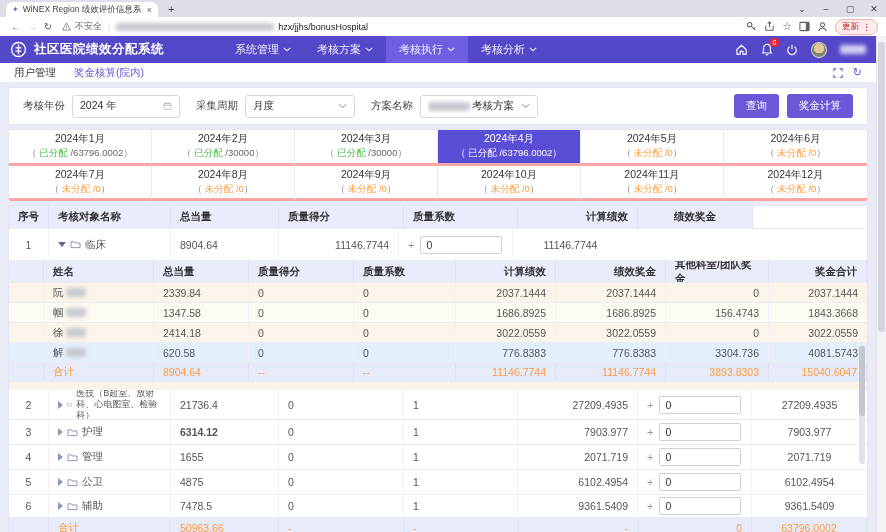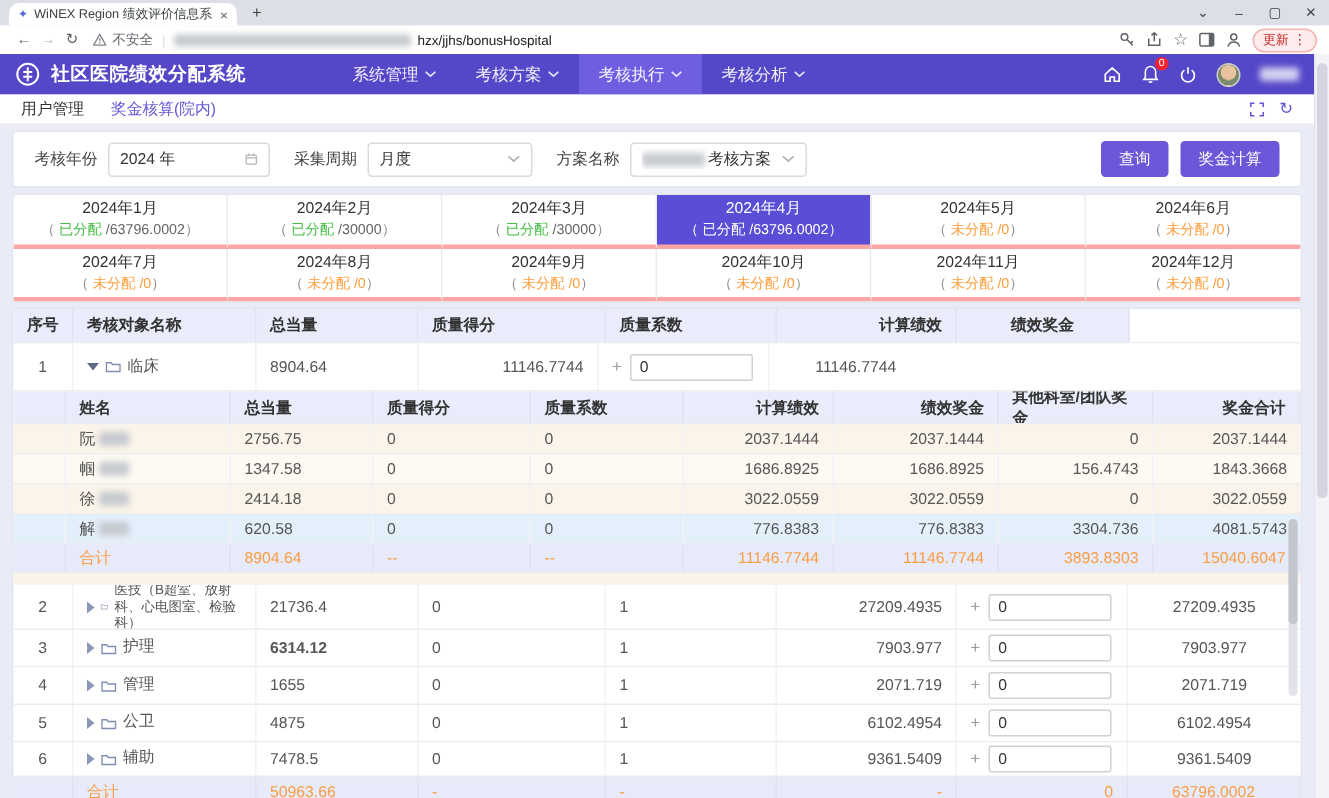--- a/index.html
+++ b/index.html
@@ -355,21 +355,21 @@
               <div class="tcell al-r" style="width: 110px;">绩效奖金</div>
               <div class="tcell al-r" style="width: 103px;">其他科室/团队奖金</div>
               <div class="tcell al-r" style="width: 98px;">奖金合计</div>
             </div>
             <div class="trow srow-cream" style="height: 20px;">
               <div class="tcell " style="width: 35px;"></div>
               <div class="tcell " style="width: 110px;">
                 <span>阮</span>
                 <span class="blur" style="width: 20px; height: 9px; margin-left: 2px;"></span>
               </div>
-              <div class="tcell " style="width: 95px;">2756.75</div>
+              <div class="tcell " style="width: 95px;">2339.84</div>
               <div class="tcell " style="width: 105px;">0</div>
               <div class="tcell " style="width: 102px;">0</div>
               <div class="tcell al-r" style="width: 100px;">2037.1444</div>
               <div class="tcell al-r" style="width: 110px;">2037.1444</div>
               <div class="tcell al-r" style="width: 103px;">0</div>
               <div class="tcell al-r" style="width: 98px;">2037.1444</div>
             </div>
             <div class="trow srow-white" style="height: 20px;">
               <div class="tcell " style="width: 35px;"></div>
               <div class="tcell " style="width: 110px;">

